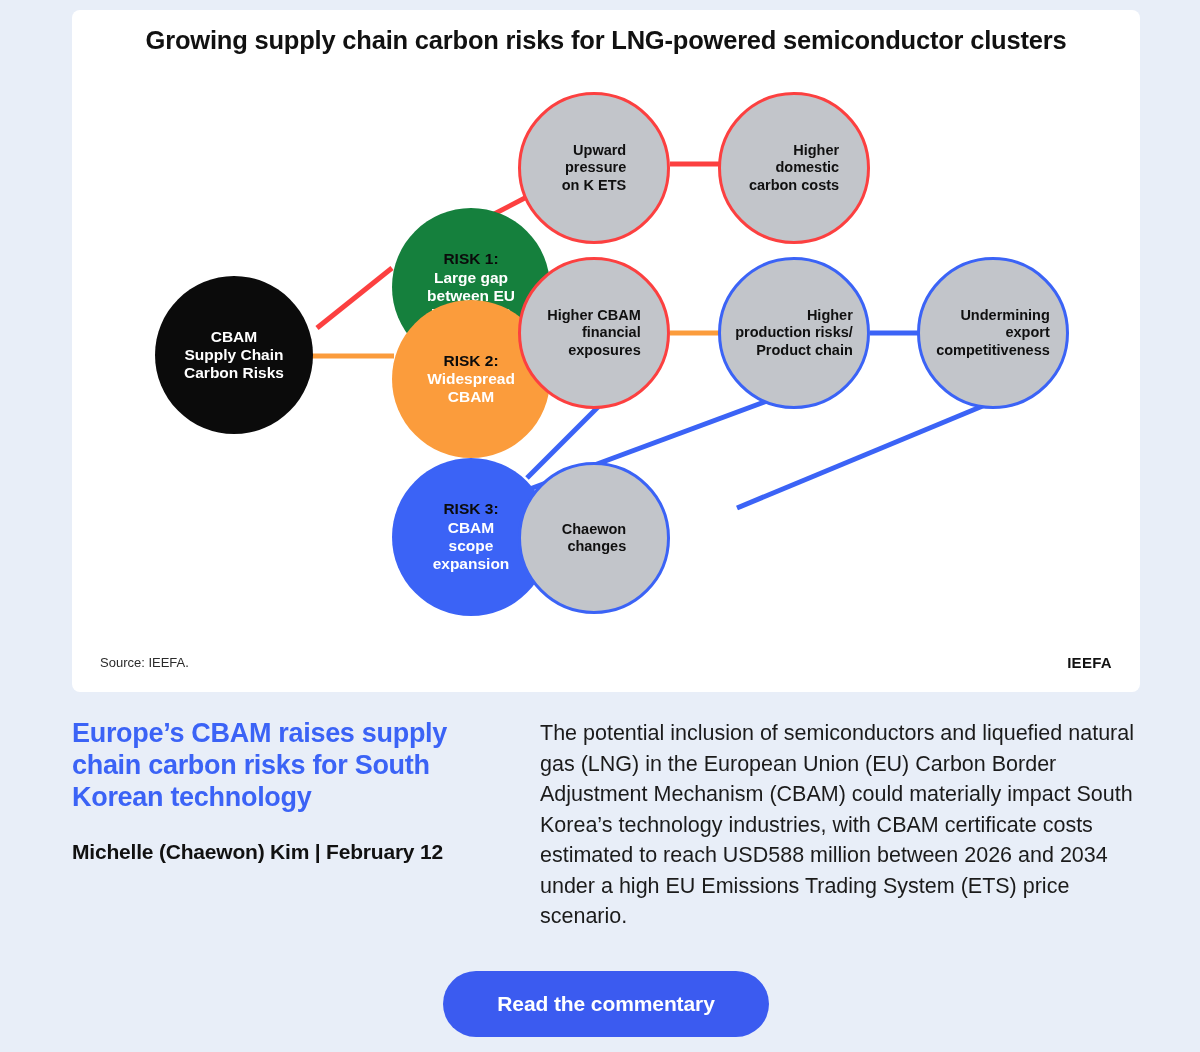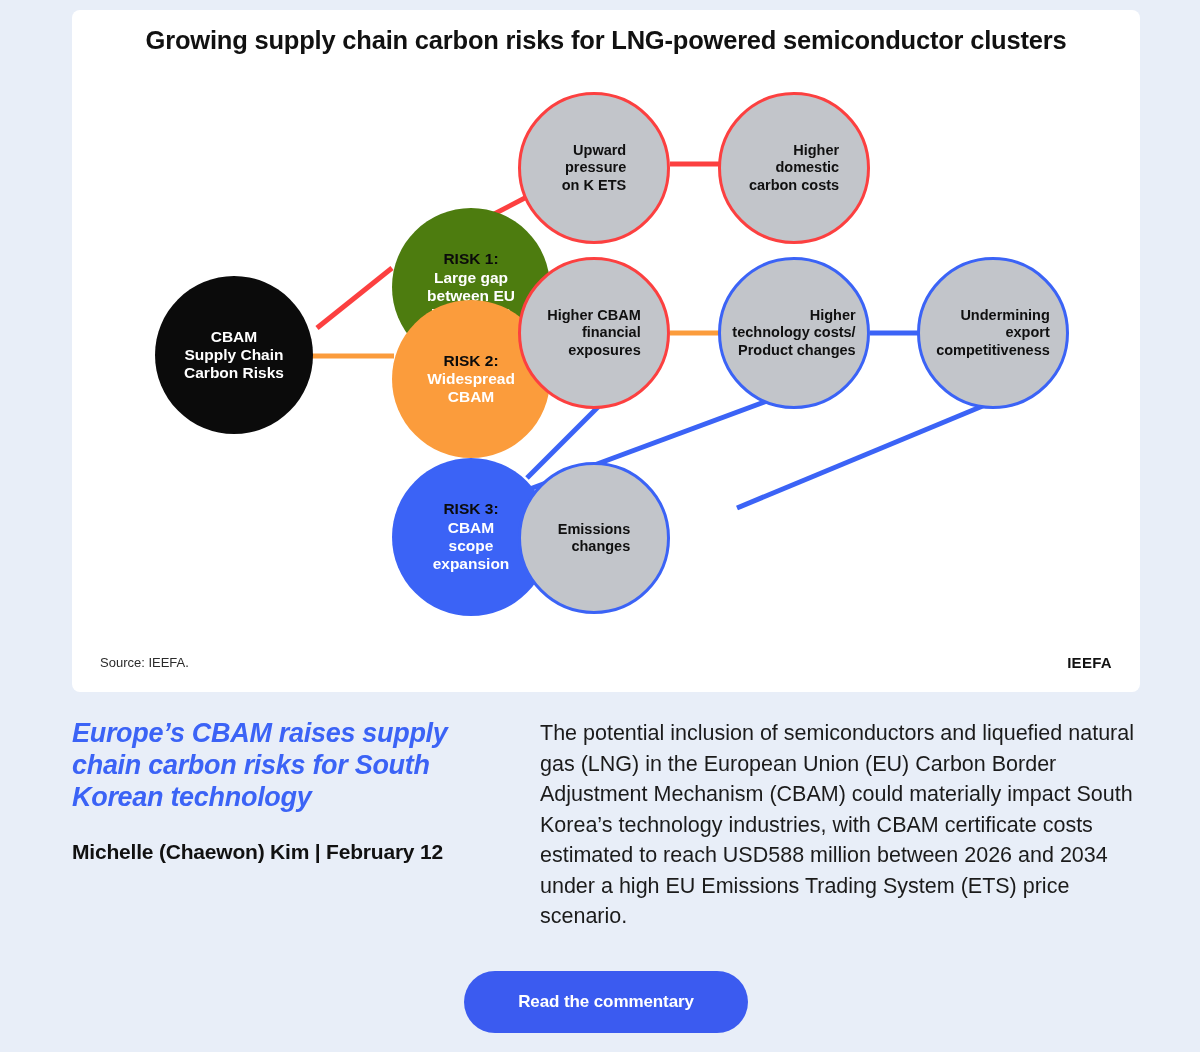--- a/index.html
+++ b/index.html
@@ -67,21 +67,21 @@
   .node .lbl {
     padding: 0 6px;
   }
   .node-root {
     background: #0b0b0b;
     color: #ffffff;
     font-weight: bold;
     font-size: 15.5px;
   }
   .node-risk1 {
-    background: #4d7c0f;
+    background: #15803d;
     color: #ffffff;
     font-weight: bold;
     font-size: 15.5px;
   }
   .node-risk2 {
     background: #fb9c3c;
     color: #ffffff;
     font-weight: bold;
     font-size: 15.5px;
   }
@@ -163,21 +163,21 @@
     position: absolute;
     left: 0;
     top: 253px;
     width: 1068px;
     display: flex;
     justify-content: center;
   }
   .cta-button {
     background: #3b5bf0;
     color: #ffffff;
-    font-size: 17px;
+    font-size: 21px;
     font-weight: bold;
     border: none;
     border-radius: 34px;
     padding: 21px 54px;
     cursor: pointer;
     font-family: "Liberation Sans", sans-serif;
     letter-spacing: -0.1px;
   }
 </style>
 </head>
@@ -272,48 +272,48 @@
         <div class="lbl">
           <div>Higher CBAM</div>
           <div>financial</div>
           <div>exposures</div>
         </div>
       </div>
 
       <div class="node node-outcome b-blue" style="left:646px; top:189px; width:152px; height:152px;">
         <div class="lbl">
           <div>Higher</div>
-          <div>technology costs/</div>
-          <div>Product changes</div>
+          <div>production risks/</div>
+          <div>Product chain</div>
         </div>
       </div>
 
       <div class="node node-outcome b-blue" style="left:845px; top:189px; width:152px; height:152px;">
         <div class="lbl">
           <div>Undermining</div>
           <div>export</div>
           <div>competitiveness</div>
         </div>
       </div>
 
       <div class="node node-outcome b-blue" style="left:446px; top:394px; width:152px; height:152px;">
         <div class="lbl">
-          <div>Emissions</div>
+          <div>Chaewon</div>
           <div>changes</div>
         </div>
       </div>
 
     </div>
 
     <div class="source-label">Source: IEEFA.</div>
     <div class="brand-label">IEEFA</div>
   </div>
 
   <div class="article">
-    <a class="headline" href="#" style="text-decoration:none;font-style:italic;">Europe’s CBAM raises supply chain carbon risks for South Korean technology</a>
+    <a class="headline" href="#" style="text-decoration:none;">Europe’s CBAM raises supply chain carbon risks for South Korean technology</a>
     <div class="byline">Michelle (Chaewon) Kim | February 12</div>
     <div class="summary">The potential inclusion of semiconductors and liquefied natural gas (LNG) in the European Union (EU) Carbon Border Adjustment Mechanism (CBAM) could materially impact South Korea’s technology industries, with CBAM certificate costs estimated to reach USD588 million between 2026 and 2034 under a high EU Emissions Trading System (ETS) price scenario.</div>
     <div class="cta-wrap">
       <button class="cta-button">Read the commentary</button>
     </div>
   </div>
 
 </div>
 
 </body></html>

